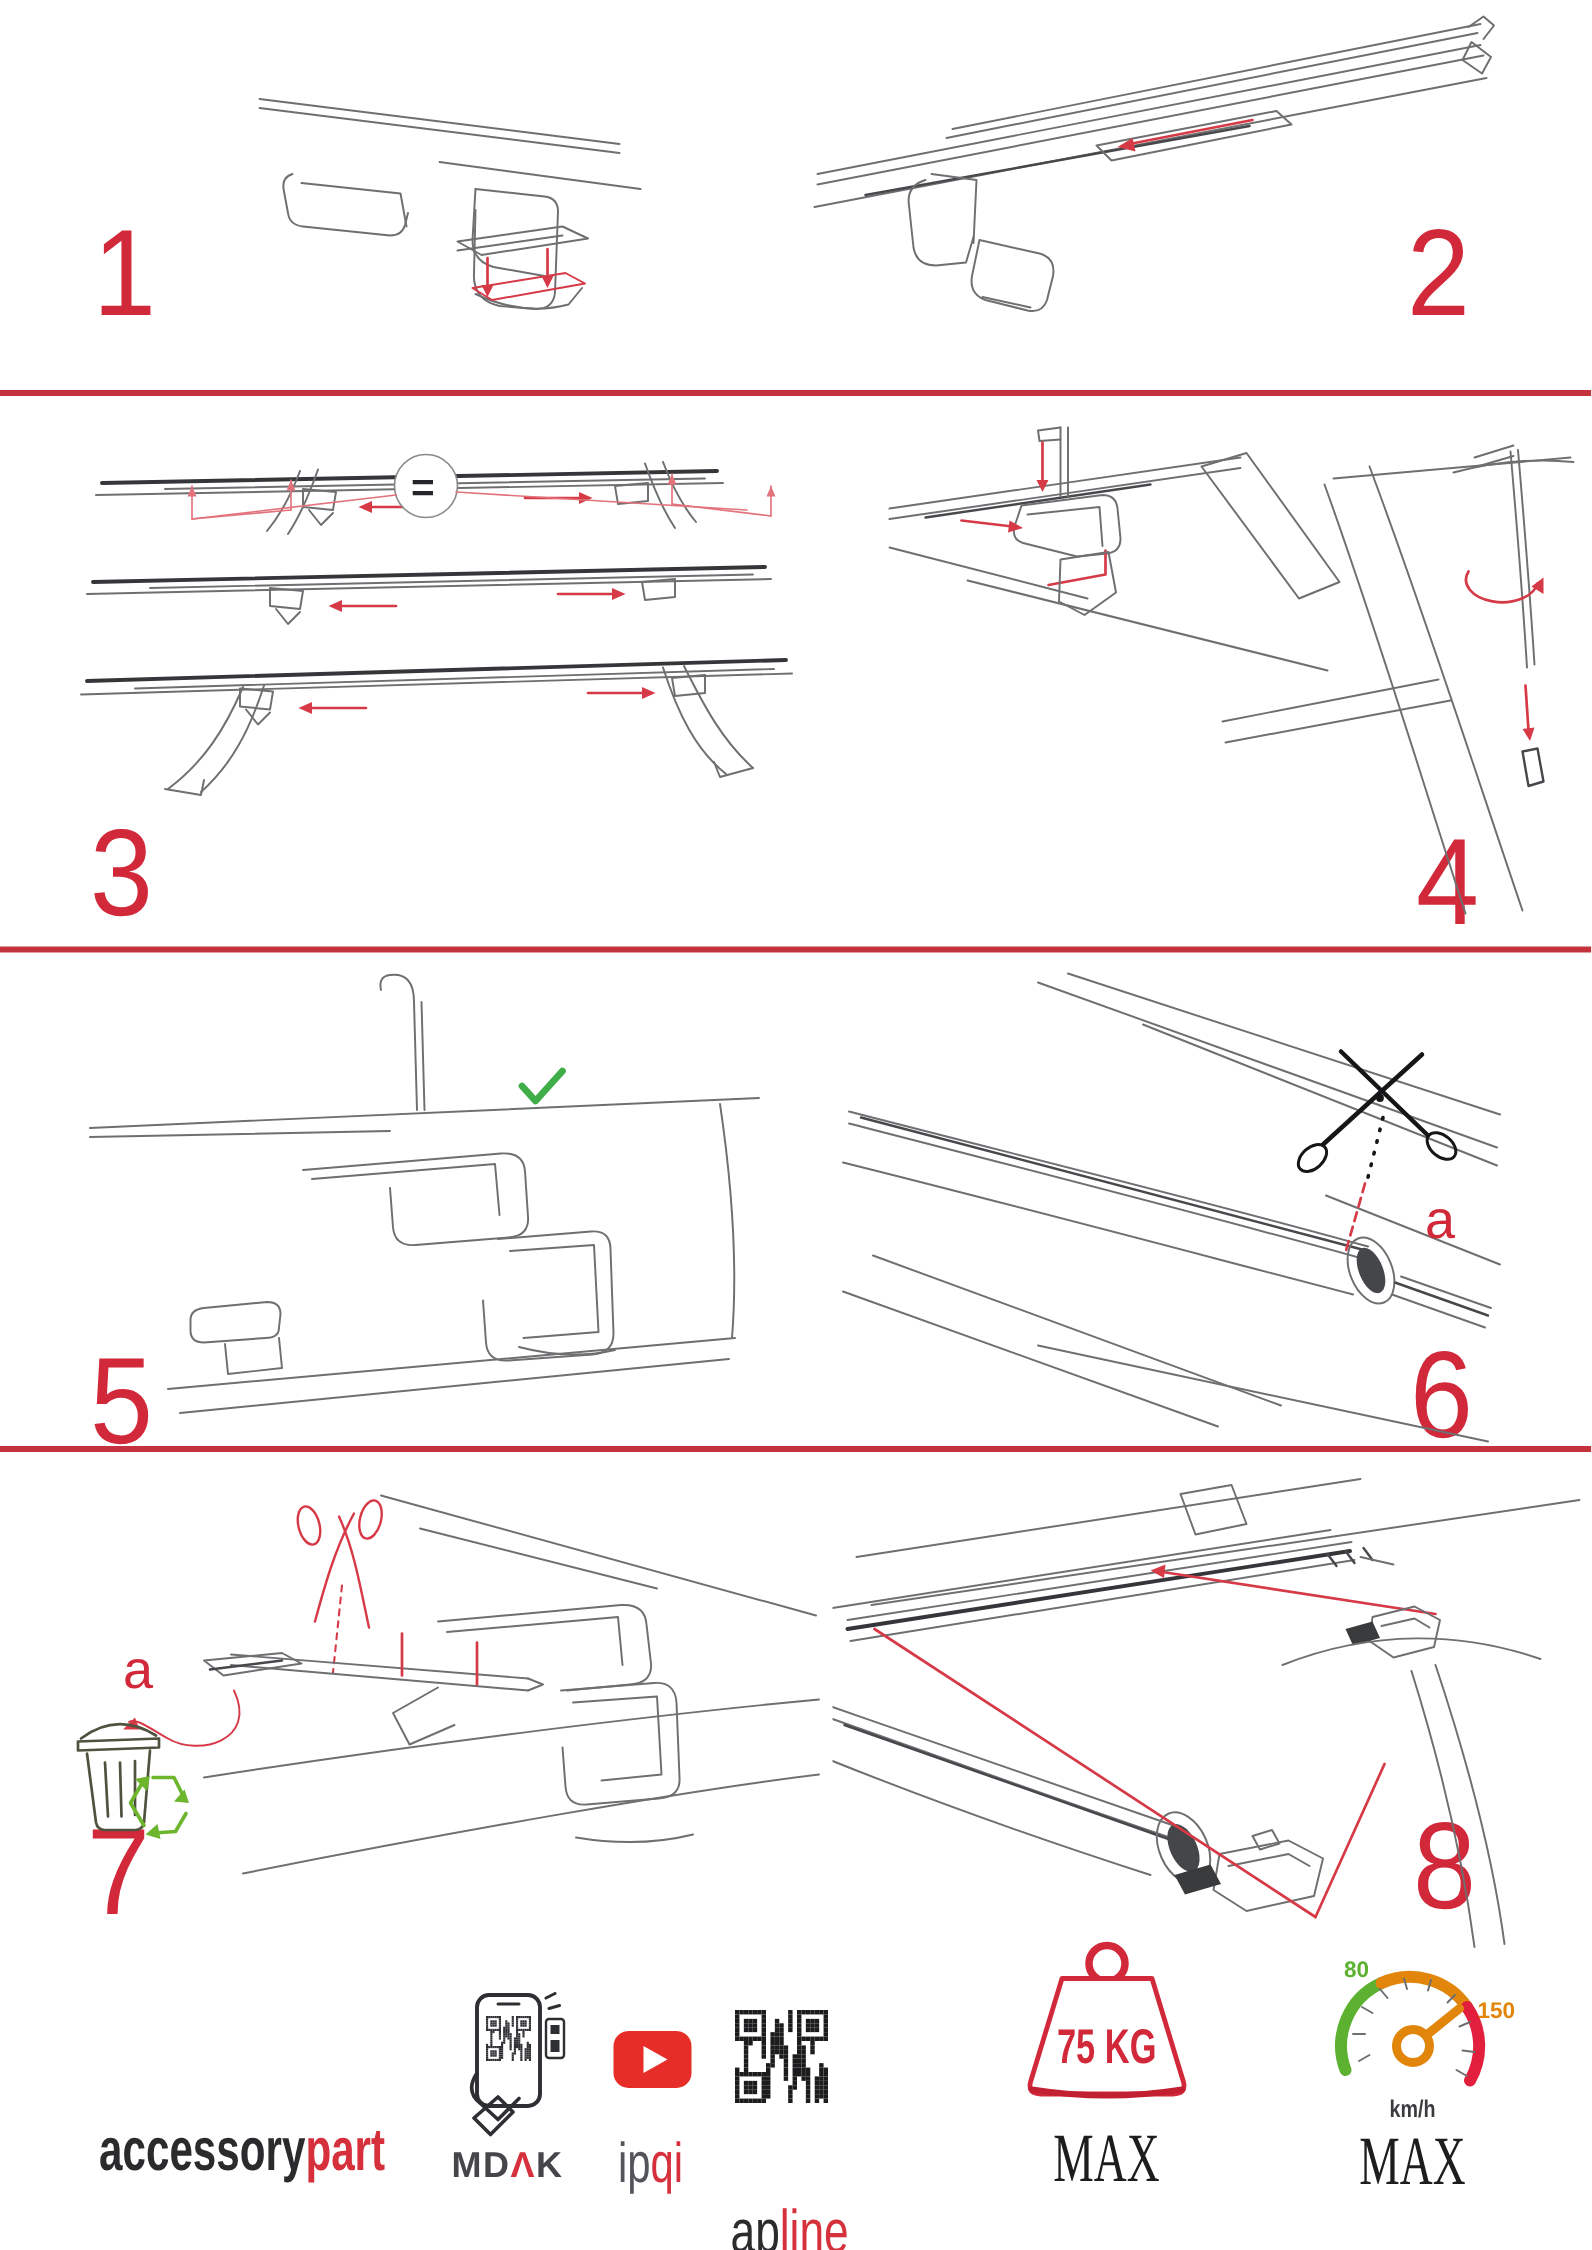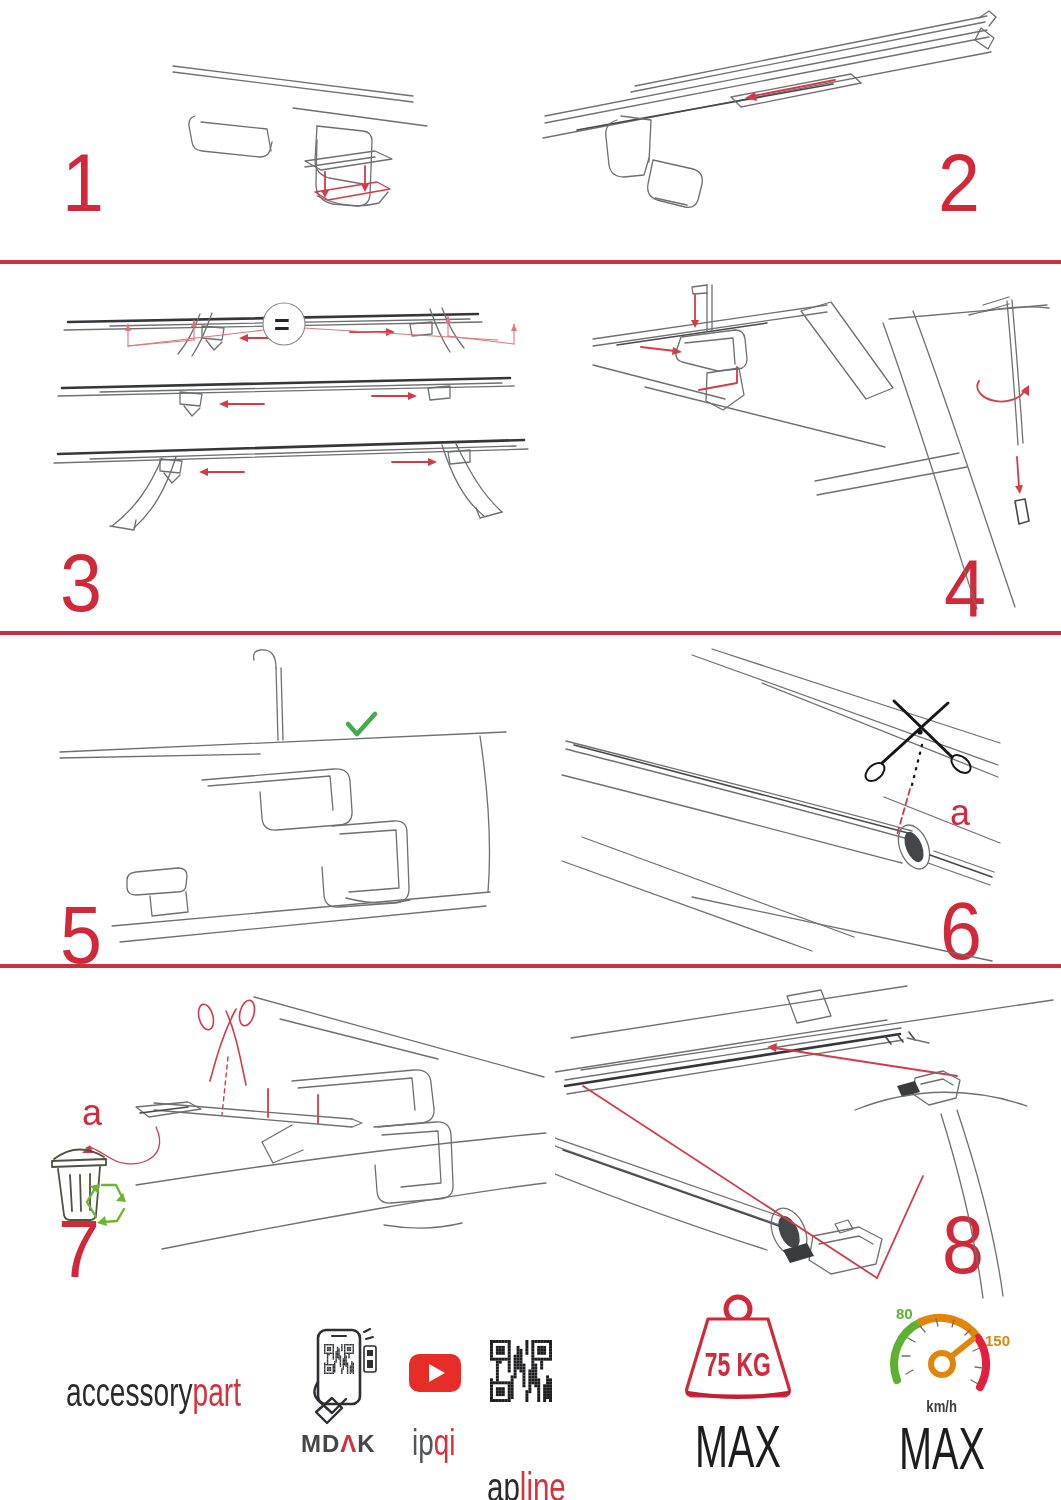--- a/index.html
+++ b/index.html
@@ -27,35 +27,35 @@
   .art .fdark{fill:#3a3b3d;stroke:none;}
   .art text{stroke:none;}
   .eqtext{fill:#26262a;font-size:27px;font-weight:700;font-family:"Liberation Sans",sans-serif;}
   .atext{fill:#d2293a;font-size:36px;font-family:"Liberation Sans",sans-serif;}
   
   .cond{display:inline-block;transform-origin:left bottom;}
   #logo-title{position:absolute;left:66px;top:1336px;color:#2b1fa8;font-weight:700;
               font-size:58px;line-height:1;white-space:nowrap;}
   #logo-title .cond{transform:scale(0.78,1.28);}
   #logo-title .suffix{font-size:42px;}
-  #logo-sub{position:absolute;left:66px;top:1375px;font-size:37px;font-weight:400;
+  #logo-sub{position:absolute;left:66px;top:1416px;font-size:37px;font-weight:700;
             line-height:1;white-space:nowrap;}
   #logo-sub .cond{transform:scale(0.76,1.08);}
   #logo-sub .d{color:#2b2b2e;} #logo-sub .r{color:#d6303c;}
   .brandword{position:absolute;font-weight:700;line-height:1;white-space:nowrap;}
   #mdak{left:301px;top:1432px;font-size:24px;color:#46464a;letter-spacing:1px;}
   #mdak .r{color:#d6303c;}
   #ipqi{left:412px;top:1427px;font-size:34px;font-weight:500;color:#54555a;}
   #ipqi .cond{transform:scale(0.82,1.1);} #ipqi .r{color:#d6303c;}
   #apline{left:487px;top:1424px;font-size:36px;font-weight:500;color:#2b2b2e;margin-top:48px;}
   #apline .cond{transform:scale(0.82,1.12);} #apline .r{color:#d6303c;}
   #kg-label{position:absolute;left:668px;top:1348px;width:140px;text-align:center;
             color:#d2293a;font-size:31px;font-weight:700;}
   #kg-label .cond{transform:scale(0.74,1.05);transform-origin:center bottom;}
-  .maxlabel{position:absolute;color:#1d1d1f;font-size:60px;font-weight:500;text-align:center;}
+  .maxlabel{position:absolute;color:#1d1d1f;font-size:46px;font-weight:500;text-align:center;font-family:Liberation Serif, serif;}
   .maxlabel .cond{transform:scaleX(0.66);transform-origin:center top;}
   #max-weight{left:668px;top:1412px;width:140px;}
   #max-speed{left:872px;top:1414px;width:140px;}
   #kmh{position:absolute;left:872px;top:1398px;width:140px;text-align:center;
        color:#3c3c40;font-size:16px;font-weight:600;}
   #kmh .cond{transform:scaleX(0.82);transform-origin:center top;}
   .gaugelbl{position:absolute;font-size:15px;font-weight:700;}
   #g60{left:896px;top:1305px;color:#5cb230;}
   #g120{left:985px;top:1332px;color:#e1860b;}
 </style>

